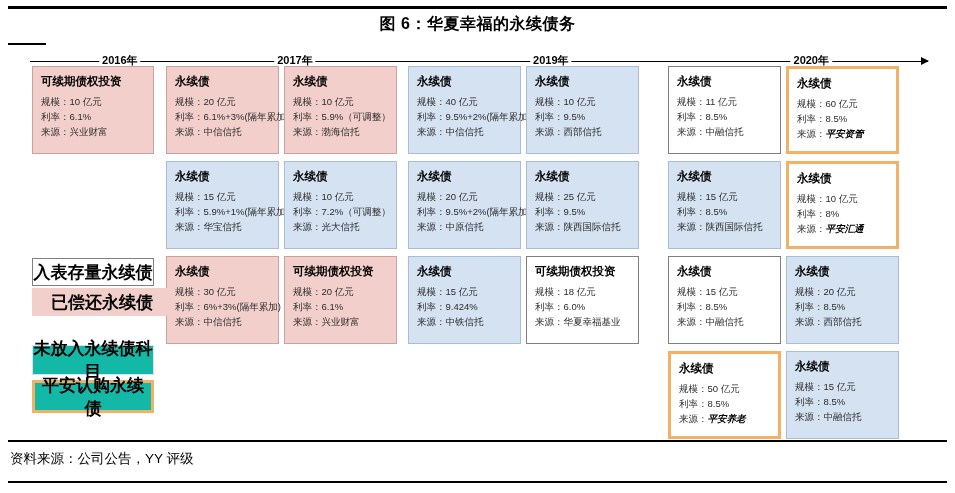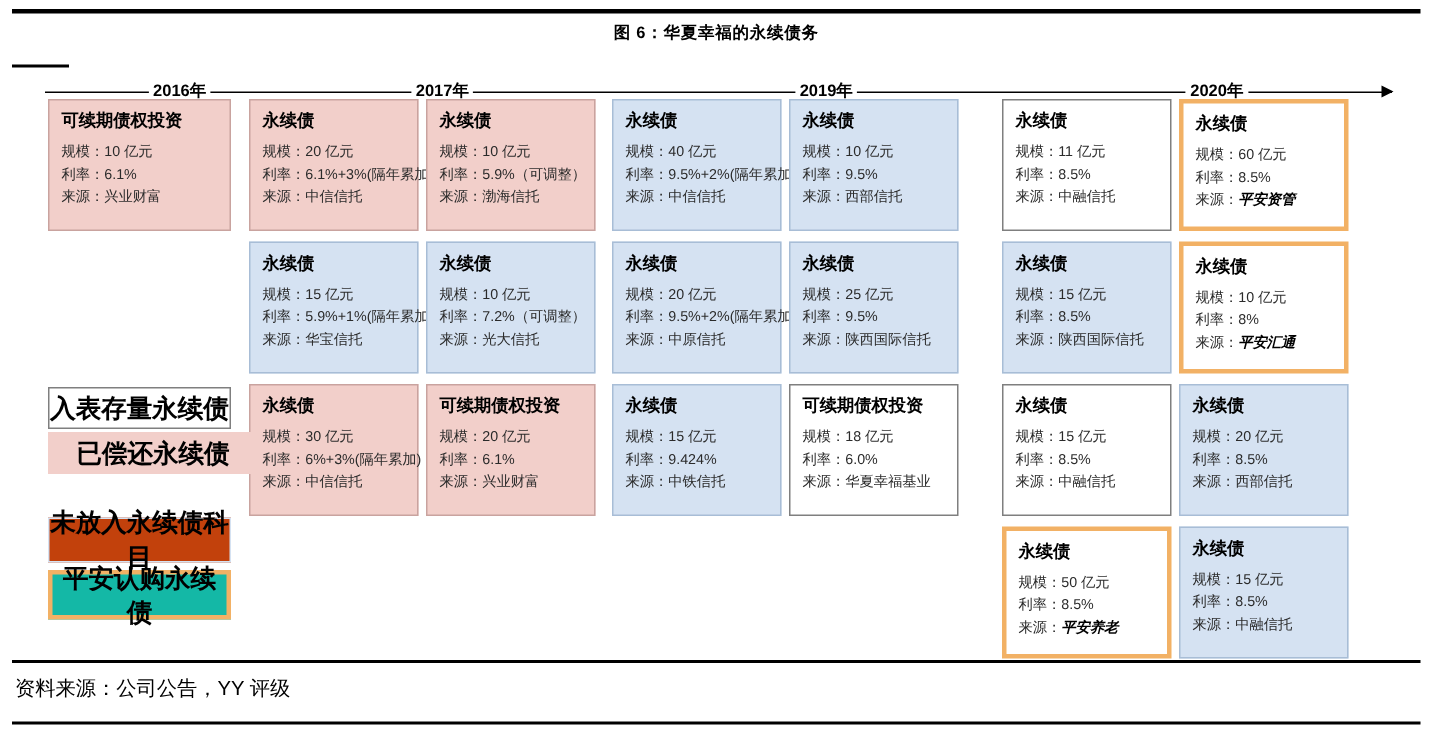--- a/index.html
+++ b/index.html
@@ -28,21 +28,21 @@
   .rule-foot-a { top: 440px; height: 2px; }
   .rule-foot-b { top: 481px; height: 2px; }
 
   
   .title {
     position: absolute;
     top: 14px;
     left: 0;
     width: 955px;
     text-align: center;
-    font-size: 11px;
+    font-size: 16px;
     font-weight: bold;
     letter-spacing: .5px;
   }
 
   
   .axis {
     position: absolute;
     top: 55px;
     left: 30px;
     width: 898px;
@@ -110,21 +110,21 @@
     box-sizing: border-box;
     display: flex;
     align-items: center;
     justify-content: center;
     font-size: 17px;
     font-weight: bold;
     text-align: center;
   }
   .legend-box.white { background: #ffffff; border: 1px solid #7f7f7f; }
   .legend-box.pink  { background: #f2cfca; border: 1px solid #f2cfca; }
-  .legend-box.blue  { background: #c2410c; border: 1px solid #d5e2f2; }
+  .legend-box.blue  { background: #14b8a6; border: 1px solid #d5e2f2; }
   .legend-box.hl    { background: #14b8a6; border: 3px solid #f2b165; }
 
   
   .footer {
     position: absolute;
     top: 450px;
     left: 10px;
     font-size: 13.5px;
   }
 </style>

